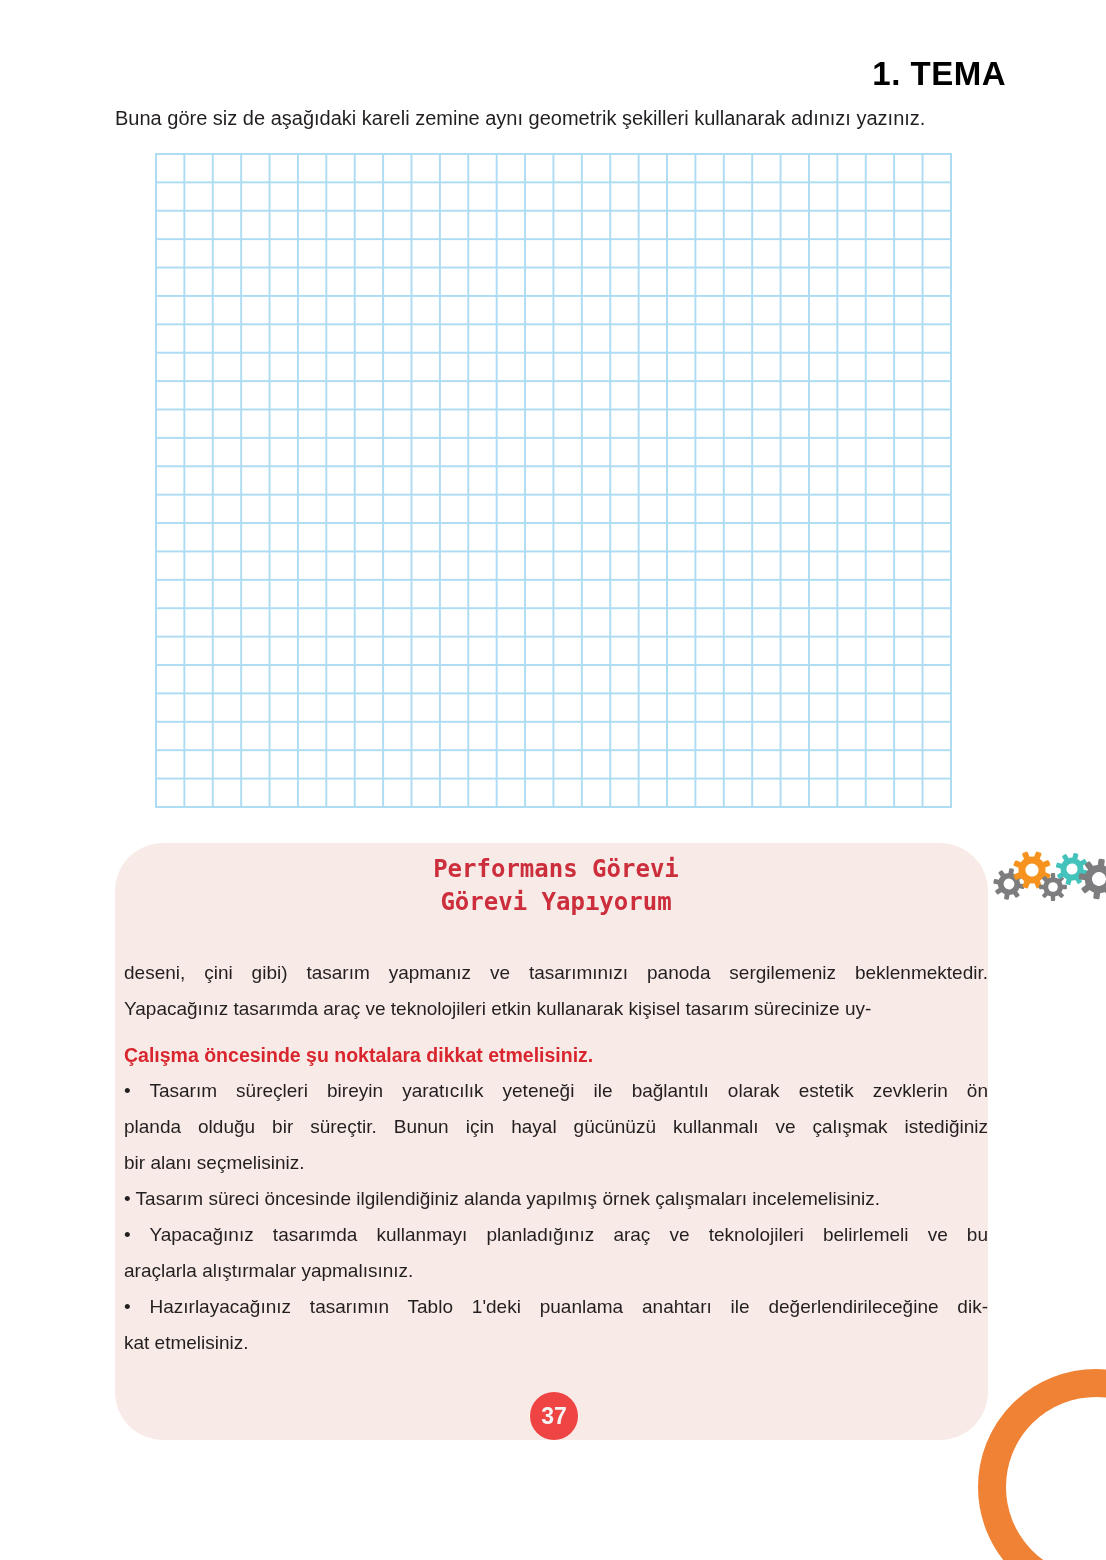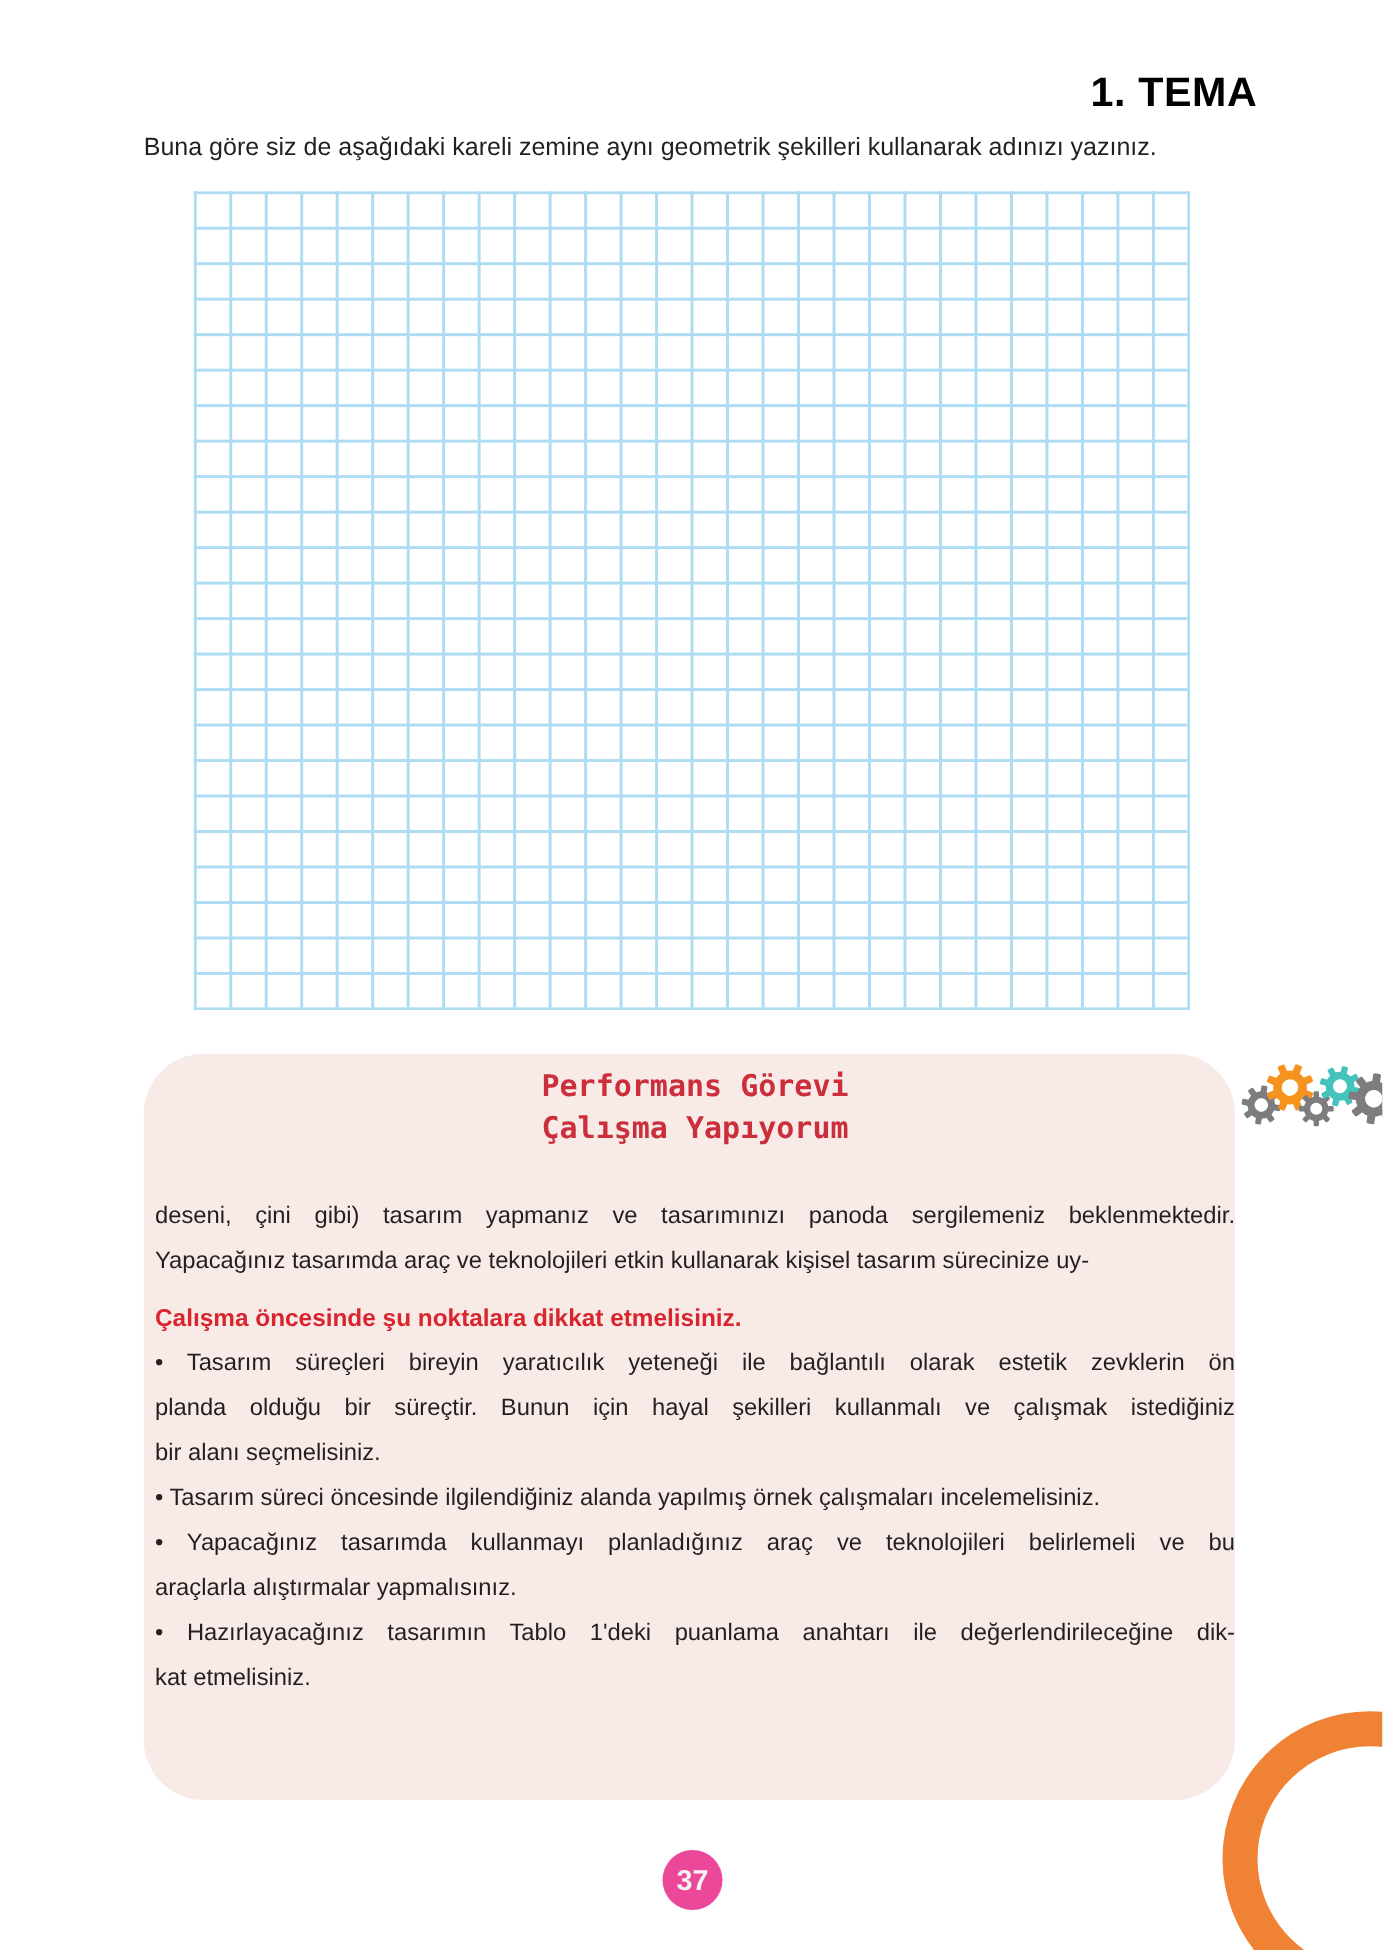--- a/index.html
+++ b/index.html
@@ -42,50 +42,50 @@
     margin-top:10px;font-size:19.5px;line-height:36px;
     font-weight:bold;color:#d9262e;
   }
   .bullet{font-size:19px;line-height:36px;}
   .gear-cluster{position:absolute;left:980px;top:840px;overflow:visible;}
   .corner-arc{
     position:absolute;left:978px;top:1369px;width:236px;height:236px;
     border:28px solid #ef8234;border-radius:50%;box-sizing:border-box;
   }
   .page-number{
-    position:absolute;left:530px;top:1480px;width:48px;height:48px;
-    border-radius:50%;background:#ec4899;color:#f4f4f4;
+    position:absolute;left:530px;top:1392px;width:48px;height:48px;
+    border-radius:50%;background:#ef4444;color:#f4f4f4;
     font-size:23px;font-weight:bold;
     display:flex;align-items:center;justify-content:center;
   }
 </style>
 </head>
 <body>
 
 <div class="page">
 
   <div class="tema-header">1. TEMA</div>
 
   <div class="instruction">Buna göre siz de aşağıdaki kareli zemine aynı geometrik şekilleri kullanarak adınızı yazınız.</div>
 
   <div class="grid-paper" style="background-size: 28.3929px 28.3913px;"></div>
 
   <div class="panel">
     <div class="panel-title">
       <div>Performans Görevi</div>
-      <div>Çalışma Yapıyorum</div>
+      <div>Görevi Yapıyorum</div>
     </div>
     <div class="intro jlines">
         <div>deseni, çini gibi) tasarım yapmanız ve tasarımınızı panoda sergilemeniz beklenmektedir.</div>
         <div>Yapacağınız tasarımda araç ve teknolojileri etkin kullanarak kişisel tasarım sürecinize uy-</div>
       </div>
     <div class="panel-heading">Çalışma öncesinde şu noktalara dikkat etmelisiniz.</div>
     <div class="bullet jlines">
         <div>• Tasarım süreçleri bireyin yaratıcılık yeteneği ile bağlantılı olarak estetik zevklerin ön</div>
-        <div>planda olduğu bir süreçtir. Bunun için hayal şekilleri kullanmalı ve çalışmak istediğiniz</div>
+        <div>planda olduğu bir süreçtir. Bunun için hayal gücünüzü kullanmalı ve çalışmak istediğiniz</div>
         <div>bir alanı seçmelisiniz.</div>
       </div>
     <div class="bullet jlines">
         <div>• Tasarım süreci öncesinde ilgilendiğiniz alanda yapılmış örnek çalışmaları incelemelisiniz.</div>
       </div>
     <div class="bullet jlines">
         <div>• Yapacağınız tasarımda kullanmayı planladığınız araç ve teknolojileri belirlemeli ve bu</div>
         <div>araçlarla alıştırmalar yapmalısınız.</div>
       </div>
     <div class="bullet jlines">

